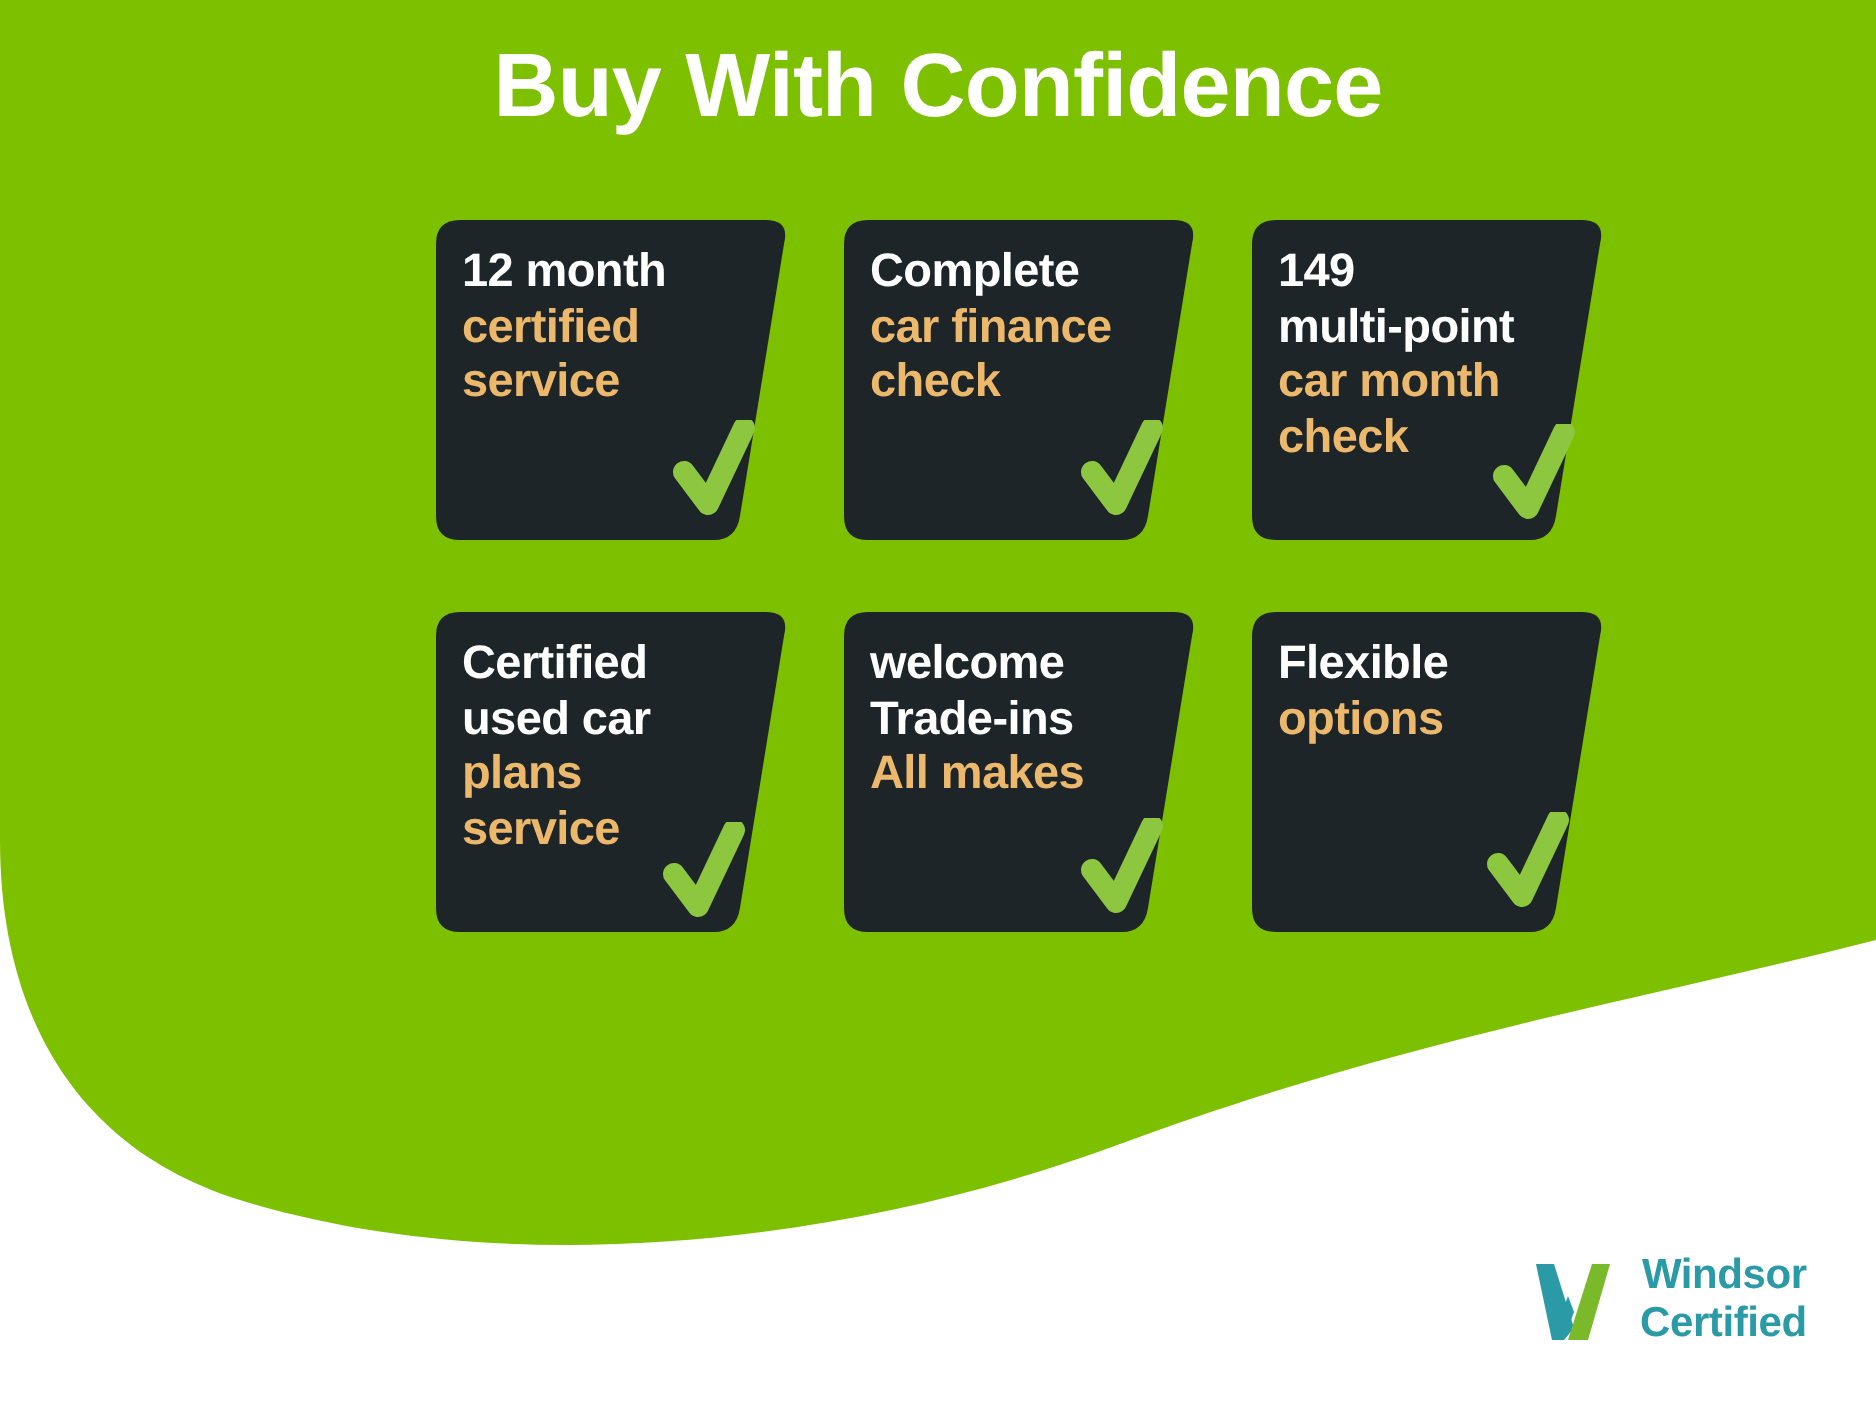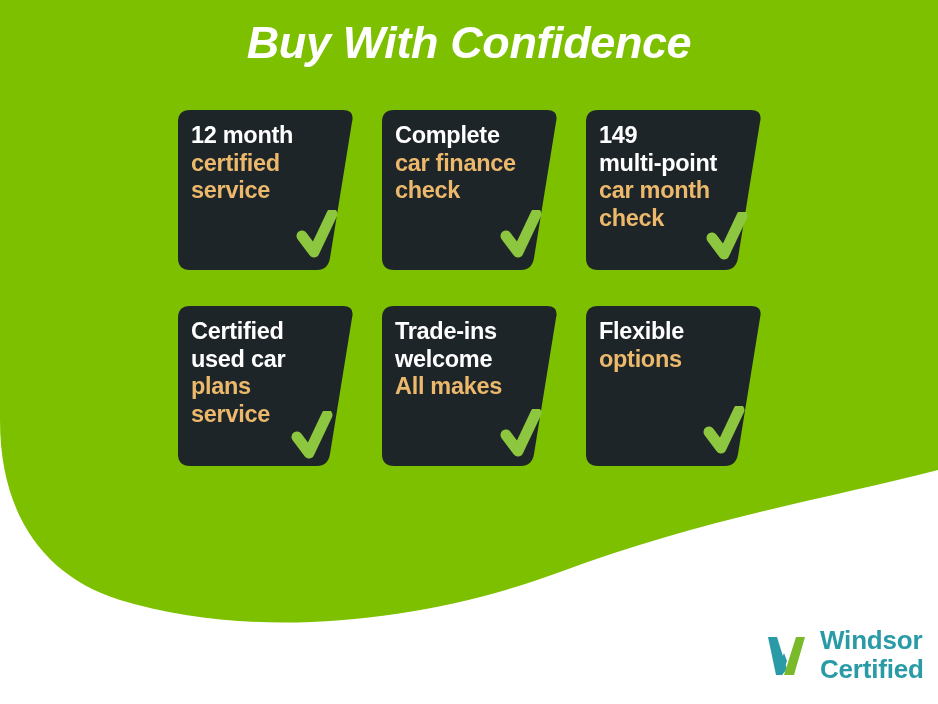--- a/index.html
+++ b/index.html
@@ -34,34 +34,34 @@
     position: absolute;
     left: 0;
     top: 18px;
     width: 938px;
     text-align: center;
     color: #ffffff;
     font-size: 45px;
     font-weight: bold;
     letter-spacing: -0.4px;
     line-height: 1.1;
-    font-style: italic;
   }
 
   
   .grid {
     position: absolute;
     left: 178px;
     top: 110px;
     width: 600px;
   }
   .grid-row {
     display: flex;
     gap: 27px;
     margin-bottom: 36px;
+    margin-left: 40px;
   }
 
   .card {
     position: relative;
     width: 177px;
     height: 160px;
     flex: 0 0 auto;
   }
   .card-shape {
     position: absolute;
@@ -96,24 +96,25 @@
     position: absolute;
     left: 763px;
     top: 626px;
     display: flex;
     align-items: center;
     gap: 9px;
   }
   .logo-mark { flex: 0 0 auto; }
   .logo-text {
     color: #2a9ba6;
-    font-size: 26px;
+    font-size: 21px;
     font-weight: bold;
     line-height: 1.12;
     letter-spacing: -0.2px;
+    text-align: right;
   }
 </style>
 </head>
 <body>
 
 <div id="stage">
 
   <svg class="green-shape" viewBox="0 0 938 704" preserveAspectRatio="none" aria-hidden="true">
     <path d="M 0,0 L 938,0 L 938,470
              C 820,500 700,520 560,572
@@ -187,22 +188,22 @@
         <svg class="tick" style="left:113px; top:105px;" width="44" height="52" viewBox="0 0 44 52" aria-hidden="true">
           <path d="M 6,26 L 18,42 L 36,4" fill="none" stroke="#8DC63F" stroke-width="11" stroke-linecap="round" stroke-linejoin="round"></path>
         </svg>
       </div>
 
       <div class="card">
         <svg class="card-shape" viewBox="0 0 177 160" preserveAspectRatio="none" aria-hidden="true">
           <path d="M 12,0 L 165,0 Q 177,0 174,12 L 152,148 Q 150,160 139,160 L 12,160 Q 0,160 0,148 L 0,12 Q 0,0 12,0 Z" fill="#1E2528"></path>
         </svg>
         <div class="card-body">
+          <div class="line white">welcome</div>
           <div class="line white">Trade-ins</div>
-          <div class="line white">welcome</div>
           <div class="line accent">All makes</div>
         </div>
         <svg class="tick" style="left:118px; top:103px;" width="44" height="52" viewBox="0 0 44 52" aria-hidden="true">
           <path d="M 6,26 L 18,42 L 36,4" fill="none" stroke="#8DC63F" stroke-width="11" stroke-linecap="round" stroke-linejoin="round"></path>
         </svg>
       </div>
 
       <div class="card">
         <svg class="card-shape" viewBox="0 0 177 160" preserveAspectRatio="none" aria-hidden="true">
           <path d="M 12,0 L 165,0 Q 177,0 174,12 L 152,148 Q 150,160 139,160 L 12,160 Q 0,160 0,148 L 0,12 Q 0,0 12,0 Z" fill="#1E2528"></path>

